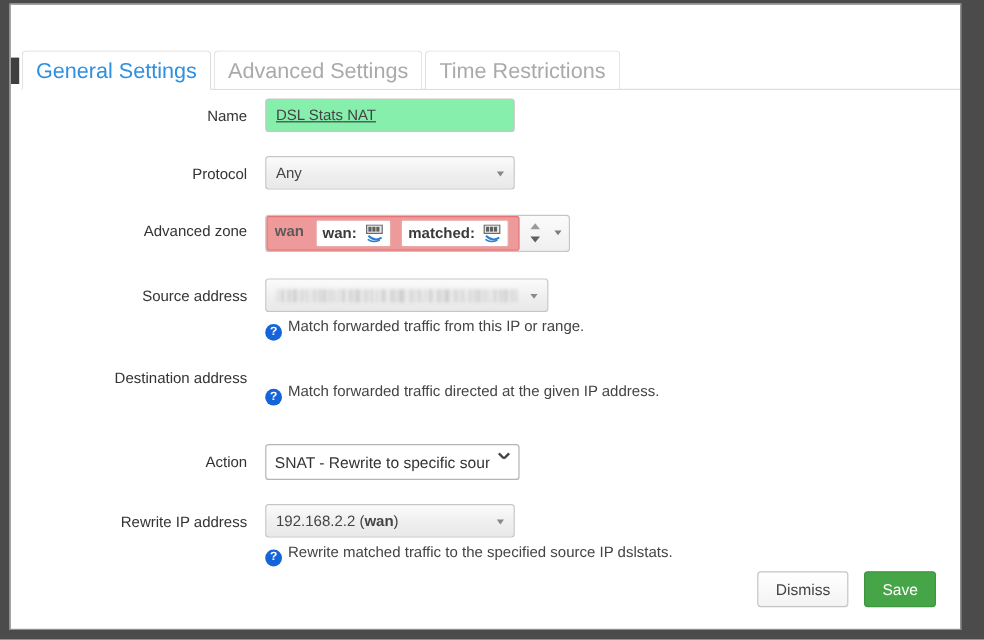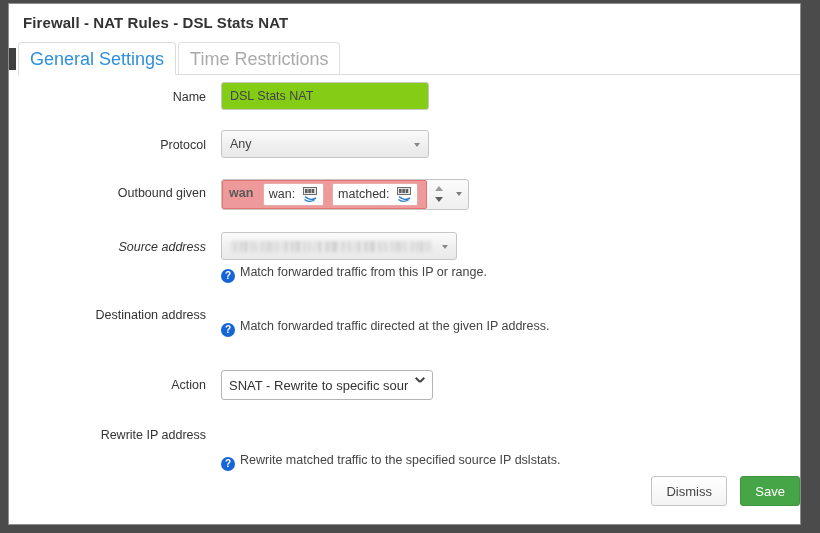--- a/index.html
+++ b/index.html
@@ -118,24 +118,25 @@
 
   
   .txt-input {
     width: 208px;
     height: 28px;
     box-sizing: border-box;
     padding: 3px 8px;
     font-size: 12.5px;
     font-family: "Liberation Sans", sans-serif;
     color: #444444;
-    background: #84cc16;
+    background: #86efac;
     border: 1px solid #c6c6c6;
     border-radius: 3px;
     outline: none;
+    text-decoration: underline;
   }
 
   
   .gray-select {
     position: relative;
     box-sizing: border-box;
     height: 28px;
     padding: 0 22px 0 8px;
     font-size: 12.5px;
     color: #444444;
@@ -237,20 +238,21 @@
     line-height: 20px;
     background: #ffffff;
     border: 1px solid #e8a9a9;
     border-radius: 2px;
     padding: 0 4px 0 5px;
     font-size: 12.5px;
     color: #3a3a3a;
     margin-right: 4px;
     white-space: nowrap;
     cursor: pointer;
+    font-weight: bold;
   }
   .zone-chip .chip-label { vertical-align: top; }
   .nic-icon {
     display: inline-block;
     vertical-align: top;
     width: 17px;
     height: 15px;
     margin: 3px 0 0 3px;
     position: relative;
   }
@@ -325,21 +327,21 @@
     font-weight: bold;
     line-height: 14px;
     text-align: center;
     margin-right: 5px;
     font-family: "Liberation Sans", sans-serif;
   }
 
   
   #footer {
     position: absolute;
-    right: 0;
+    right: 20px;
     top: 472px;
   }
   .btn {
     display: inline-block;
     height: 30px;
     padding: 0 14px;
     font-size: 13px;
     font-family: "Liberation Sans", sans-serif;
     line-height: 29px;
     border-radius: 3px;
@@ -361,25 +363,27 @@
     font-weight: normal;
   }
 </style>
 </head>
 <body>
 
 <div id="app-frame">
 
   <div id="left-gutter"></div>
 
-  <div id="page-title">Firewall - NAT Rules - DSL Stats NAT</div>
 
   <div id="tabstrip">
     <div class="tab active">
       <span>General Settings</span>
+    </div>
+    <div class="tab">
+      <span>Advanced Settings</span>
     </div>
     <div class="tab">
       <span>Time Restrictions</span>
     </div>
     <div class="tab-underline"></div>
   </div>
 
   <div id="form">
 
     <div class="row" style="top:0;position:absolute;width:793px;height:30px;">
@@ -393,21 +397,21 @@
       <div class="row-label">Protocol</div>
       <div class="row-field">
         <div class="gray-select w208">
           <span>Any</span>
           <span class="caret"></span>
         </div>
       </div>
     </div>
 
     <div class="row" style="top:96px;position:absolute;width:793px;height:32px;">
-      <div class="row-label">Outbound given</div>
+      <div class="row-label">Advanced zone</div>
       <div class="row-field" style="top:1px;">
         <div id="zone-widget">
           <span id="zone-tokens">
             <span class="zone-name">wan</span>
 
             <span class="zone-chip">
               <span class="chip-label">wan:</span>
               <span class="nic-icon">
                 <svg width="17" height="15" viewBox="0 0 17 15">
                   <rect x="1.5" y="0.5" width="13" height="7" fill="#e8e8e8" stroke="#6b6b6b" stroke-width="1"></rect>
@@ -439,21 +443,21 @@
             <i class="up"></i>
             <i class="dn"></i>
           </span>
           <span class="zone-caret">
             <i></i>
           </span>
         </div>
       </div>
     </div>
 
-    <div class="row" style="top:150px;position:absolute;width:793px;height:30px;font-style:italic;">
+    <div class="row" style="top:150px;position:absolute;width:793px;height:30px;">
       <div class="row-label">Source address</div>
       <div class="row-field">
         <div class="gray-select w236">
           <span>
             <span class="blur" style="width:26px;"></span><span class="blur" style="width:20px;"></span><span class="blur" style="width:30px;"></span><span class="blur" style="width:38px;"></span><span class="blur" style="width:34px;"></span><span class="blur" style="width:18px;"></span><span class="blur" style="width:22px;"></span>
           </span>
           <span class="caret"></span>
         </div>
       </div>
     </div>
@@ -475,20 +479,26 @@
           <select class="native-select">
             <option>SNAT - Rewrite to specific source IP</option>
           </select>
           <span class="chev"></span>
         </span>
       </div>
     </div>
 
     <div class="row" style="top:338px;position:absolute;width:793px;height:30px;">
       <div class="row-label">Rewrite IP address</div>
+      <div class="row-field">
+        <div class="gray-select w208">
+          <span>192.168.2.2 (</span><b>wan</b><span>)</span>
+          <span class="caret"></span>
+        </div>
+      </div>
     </div>
     <div class="hint" style="top:370px;">
       <span class="qmark">?</span><span>Rewrite matched traffic to the specified source IP dslstats.</span>
     </div>
 
   </div>
 
   <div id="footer">
     <span class="btn btn-default">Dismiss</span>
     <span class="btn btn-primary">Save</span>

